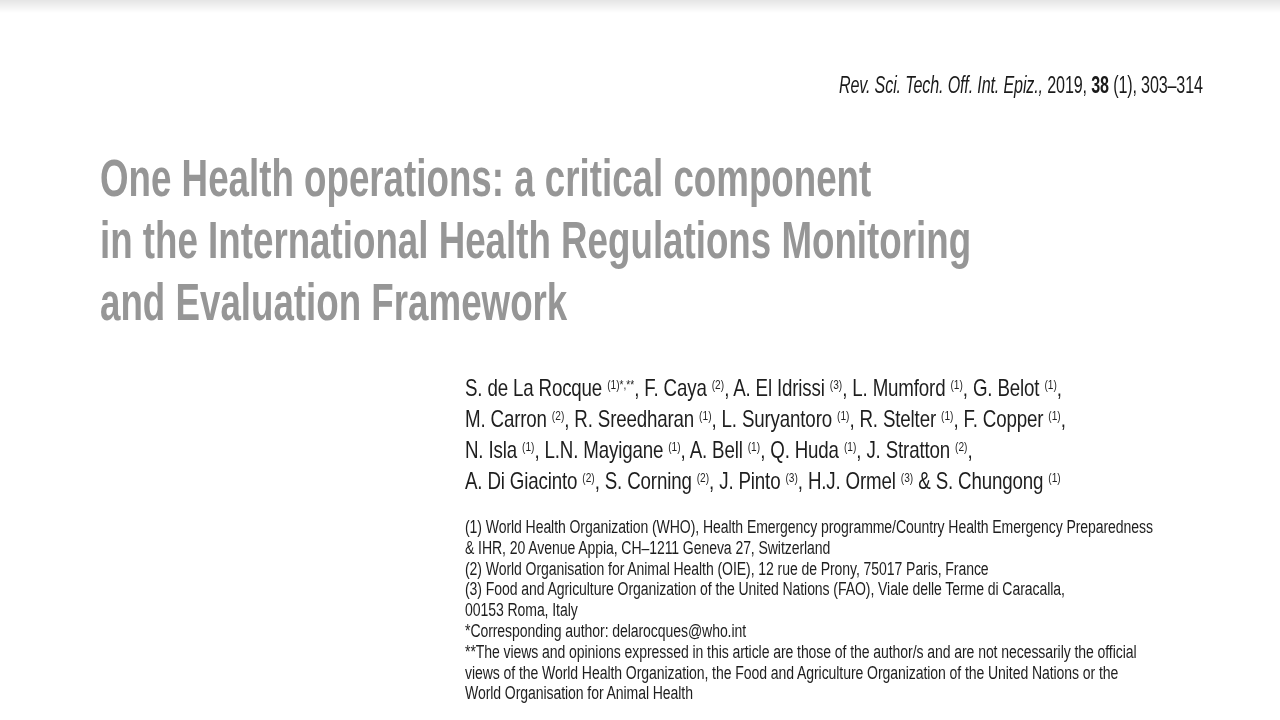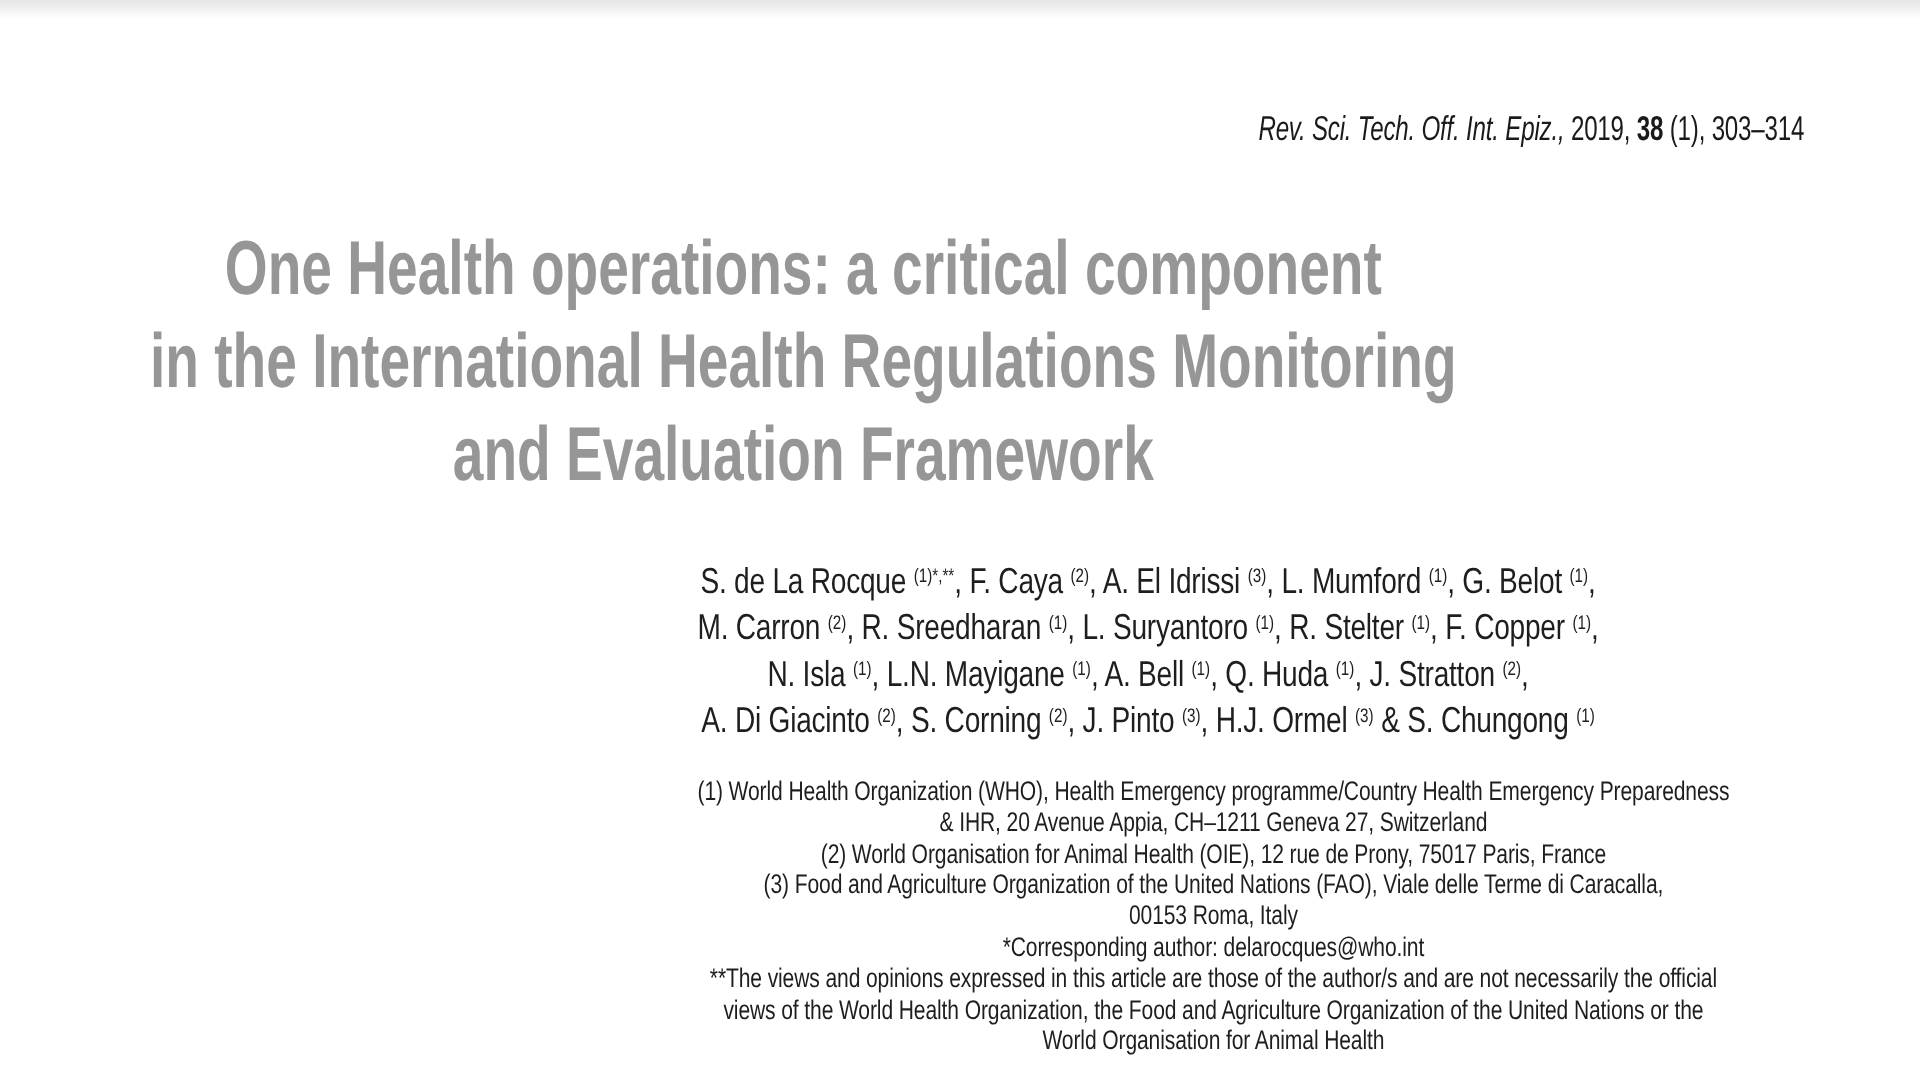--- a/index.html
+++ b/index.html
@@ -73,21 +73,21 @@
     white-space: nowrap;
     color: #1e1e1e;
     transform: scaleX(0.78);
     transform-origin: 0 0;
     letter-spacing: -0.1px;
   }
 </style>
 </head>
 <body>
 
-<div class="page" style="color: rgb(30, 30, 30); background: rgb(255, 255, 255); text-align: center;">
+<div class="page" style="color: rgb(30, 30, 30); background: rgb(255, 255, 255);">
   <div class="top-shadow"></div>
 
   <div class="journal-ref"><span class="it">Rev. Sci. Tech. Off. Int. Epiz.,</span><span> 2019, </span><span class="b">38</span><span> (1), 303–314</span></div>
 
   <h1 class="title" style="color: rgb(150, 150, 150);">
     <div>One Health operations: a critical component</div>
     <div>in the International Health Regulations Monitoring</div>
     <div>and Evaluation Framework</div>
   </h1>
 

